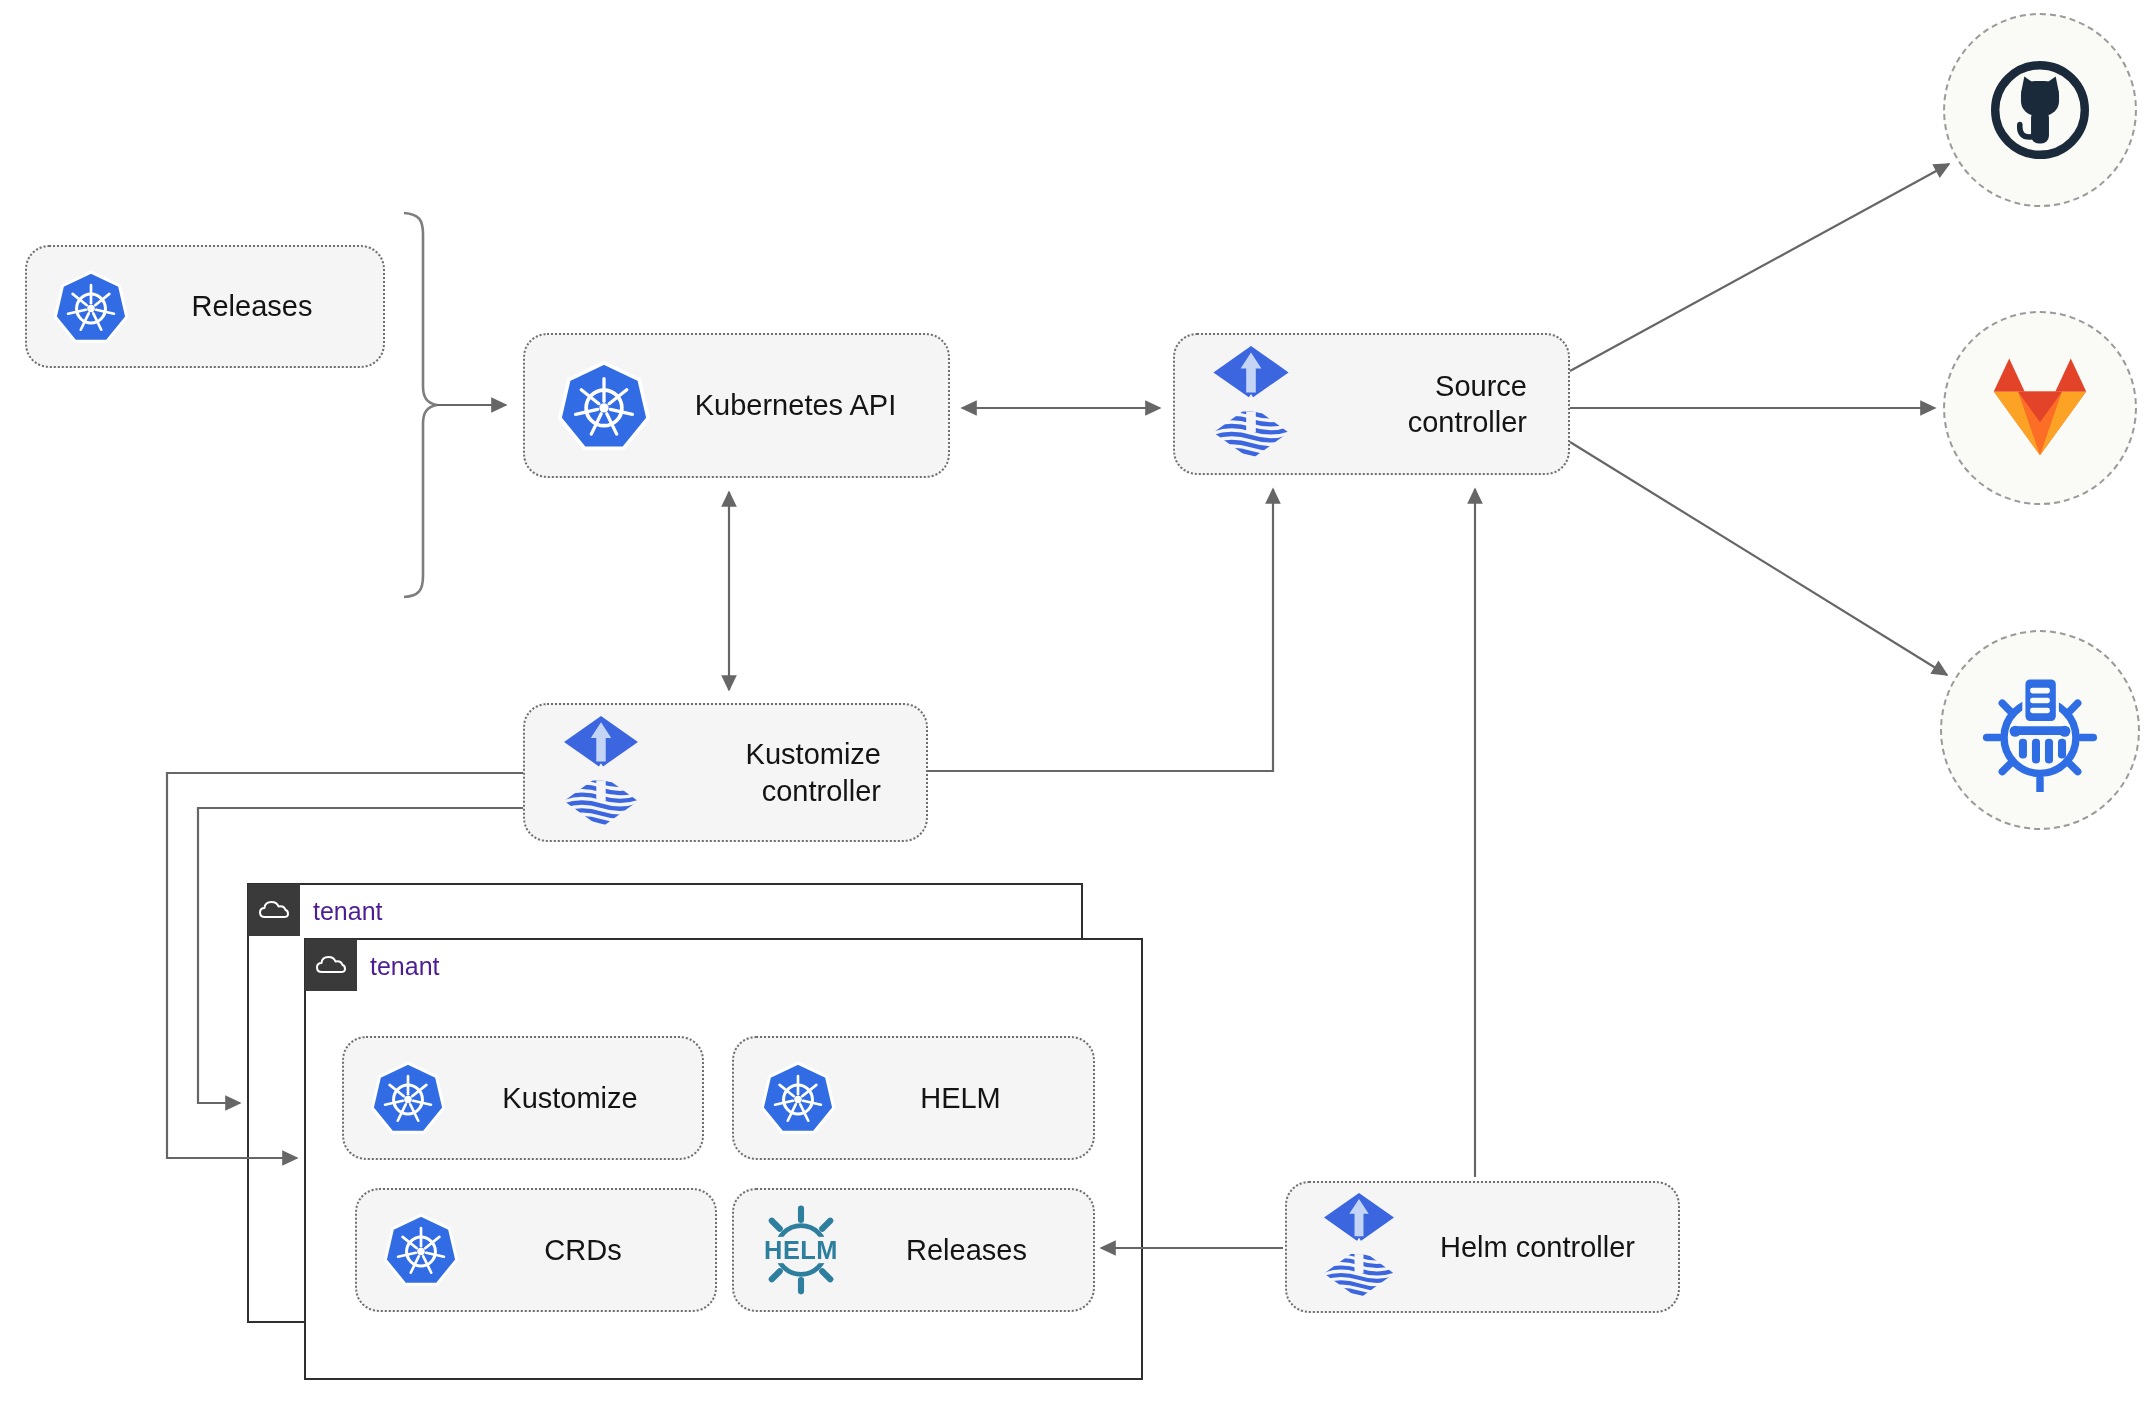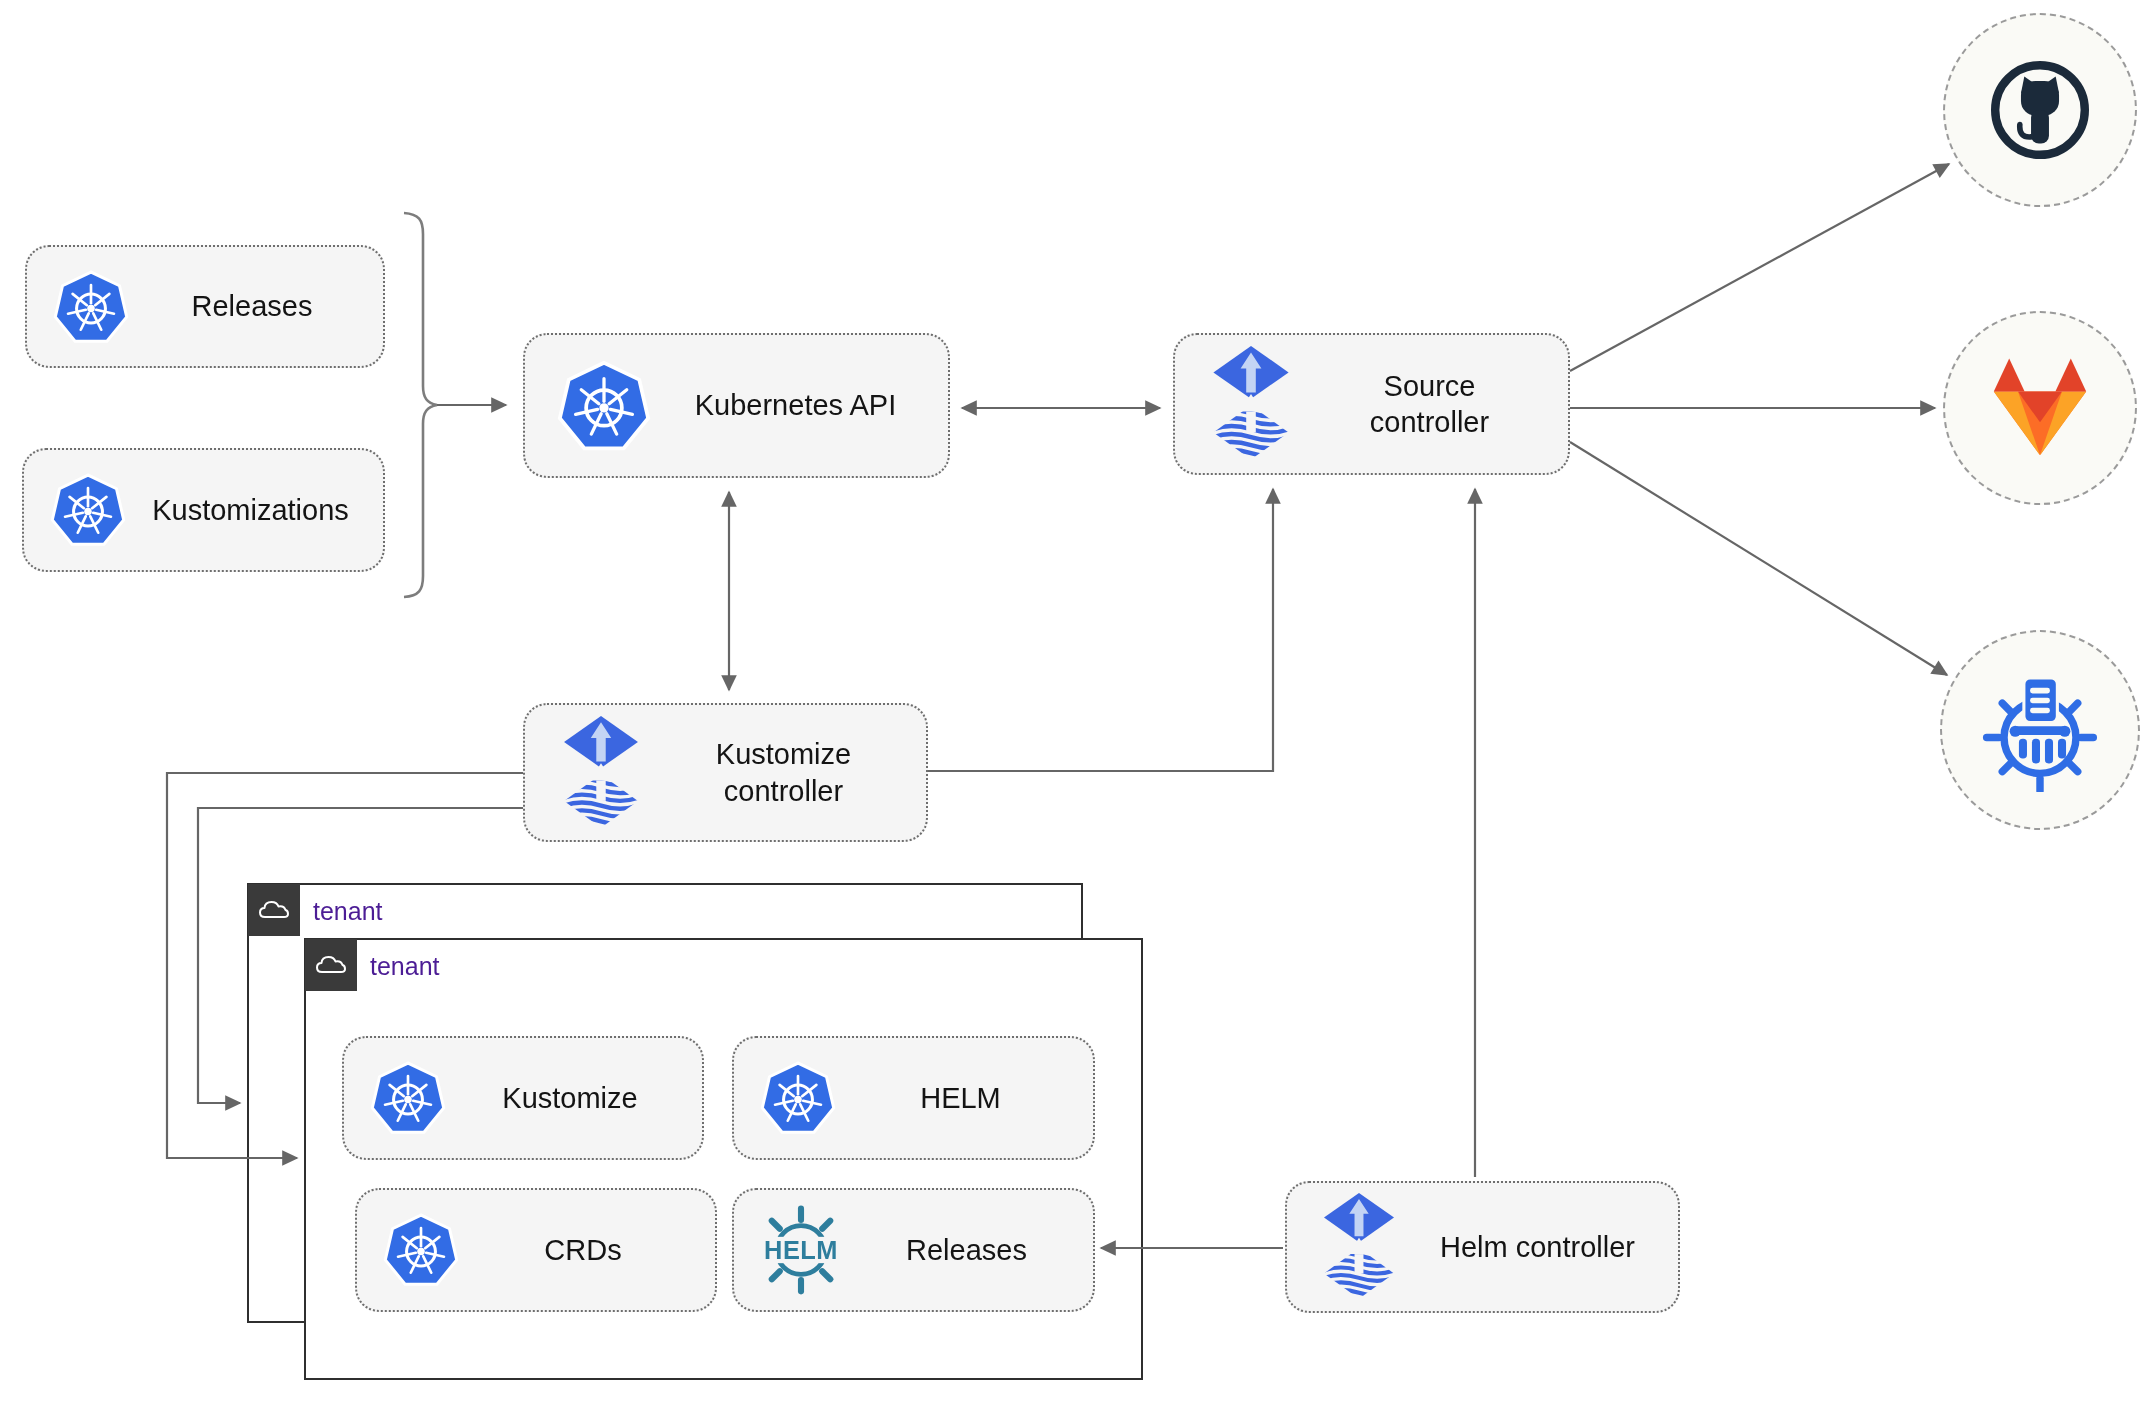--- a/index.html
+++ b/index.html
@@ -7,21 +7,21 @@
           font-family:"Liberation Sans",sans-serif;}
   .overlay{position:absolute;left:0;top:0;width:2144px;height:1407px;z-index:50;pointer-events:none;}
   .conn{stroke:var(--connector);stroke-width:2.2;fill:none;}
   .brace{stroke:#7d7d7d;stroke-width:2.6;fill:none;}
   .arrfill{fill:var(--connector);}
 
   .node{position:absolute;display:flex;align-items:center;z-index:10;
         background:var(--box_fill);border:2.5px dotted var(--box_border);border-radius:24px;box-sizing:border-box;}
   .node .icon{margin-left:26px;flex:none;display:block;}
   .node .lbl{flex:1;text-align:center;font-size:29px;color:var(--label_color);padding-right:8px;line-height:1.25;}
-  .node.ctrl .lbl{max-width:195px;margin-left:auto;margin-right:auto;padding-right:0;}
+  .node.ctrl .lbl{max-width:195px;margin-left:auto;margin-right:auto;padding-right:0;text-align:right;}
 
   .tenant{position:absolute;background:#fff;border:2.5px solid var(--tenant_border);box-sizing:border-box;}
   .tenant-head{position:absolute;left:-1px;top:-1px;width:52px;height:52px;background:var(--tenant_header_bg);
                display:flex;align-items:center;justify-content:center;}
   .tenant-lbl{position:absolute;left:64px;top:12px;font-size:25px;color:#4c1d95;}
   .tback{z-index:5;}
   .tfront{z-index:6;}
 
   .provider-circle{position:absolute;z-index:10;border:2.5px dashed #9a9a9a;border-radius:50%;
                    background:var(--circle_fill);box-sizing:border-box;
@@ -188,26 +188,20 @@
     </div>
   </div>
 
   <div class="node" style="left:25px;top:245px;width:360px;height:123px;">
     <svg class="icon" width="76" height="76">
         <use href="#sym-k8s"></use>
       </svg>
     <span class="lbl">Releases</span>
   </div>
 
-  <div class="node" style="left:22px;top:448px;width:363px;height:124px;">
-    <svg class="icon" width="76" height="76">
-        <use href="#sym-k8s"></use>
-      </svg>
-    <span class="lbl">Kustomizations</span>
-  </div>
 
   <div class="node" style="left:523px;top:333px;width:427px;height:145px;">
     <svg class="icon" width="94" height="94" style="margin-left:32px;">
         <use href="#sym-k8s"></use>
       </svg>
     <span class="lbl">Kubernetes API</span>
   </div>
 
   <div class="node ctrl" style="left:1173px;top:333px;width:397px;height:142px;">
     <svg class="icon" width="80" height="116" style="margin-left:36px;">

